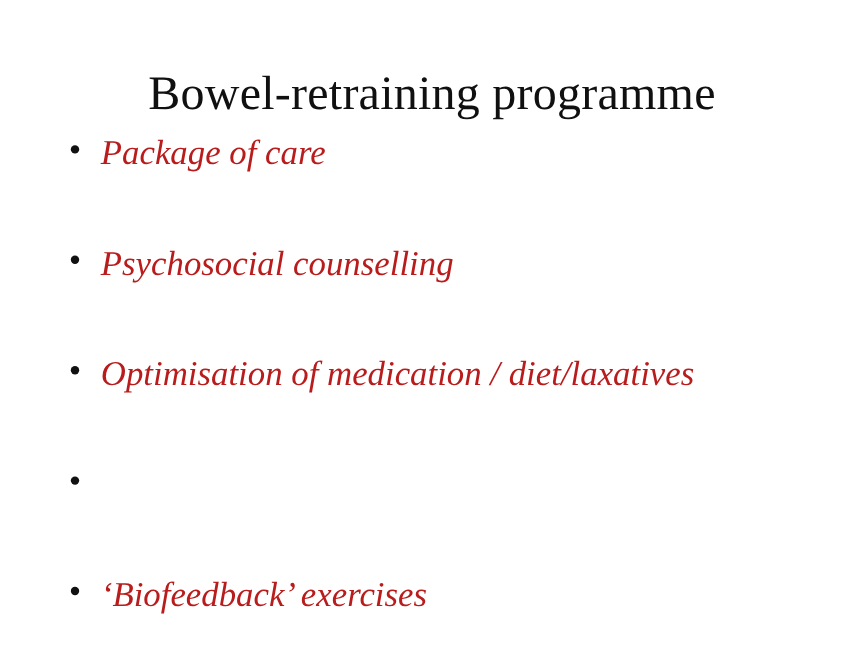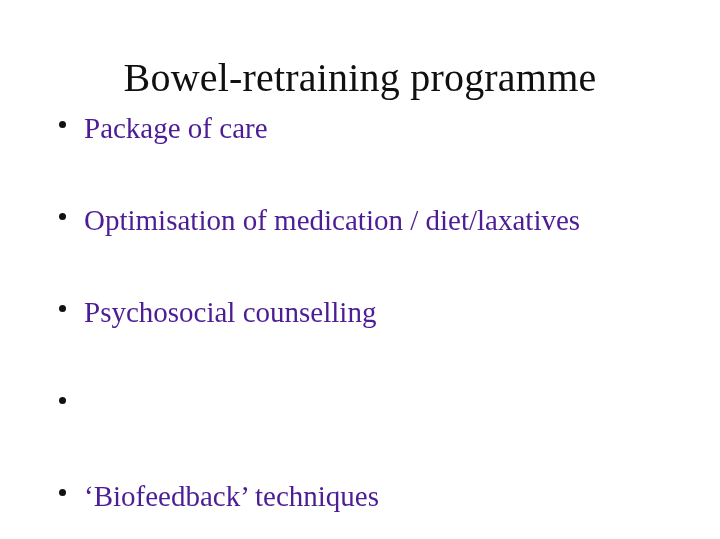--- a/index.html
+++ b/index.html
@@ -42,22 +42,23 @@
     margin: 0;
     padding: 0;
     list-style: none;
   }
   .bullet-item {
     position: relative;
     height: 92px;
     padding-left: 28px;
     font-size: 29px;
     line-height: 42px;
-    color: #4c1d95;
+    color: #b91c1c;
     white-space: nowrap;
+    font-style: italic;
   }
   .bullet-marker {
     position: absolute;
     left: 3px;
     top: 14px;
     width: 7px;
     height: 7px;
     border-radius: 50%;
     background: #111111;
   }
@@ -74,32 +75,32 @@
 
   <ul class="bullet-list">
 
     <li class="bullet-item">
       <span class="bullet-marker"></span>
       <span class="bullet-text">Package of care</span>
     </li>
 
     <li class="bullet-item">
       <span class="bullet-marker"></span>
-      <span class="bullet-text">Optimisation of medication / diet/laxatives</span>
+      <span class="bullet-text">Psychosocial counselling</span>
     </li>
 
     <li class="bullet-item">
       <span class="bullet-marker"></span>
-      <span class="bullet-text">Psychosocial counselling</span>
+      <span class="bullet-text">Optimisation of medication / diet/laxatives</span>
     </li>
 
     <li class="bullet-item">
       <span class="bullet-marker"></span>
     </li>
 
     <li class="bullet-item">
       <span class="bullet-marker"></span>
-      <span class="bullet-text">‘Biofeedback’ techniques</span>
+      <span class="bullet-text">‘Biofeedback’ exercises</span>
     </li>
 
   </ul>
 
 </div>
 
 </body></html>

